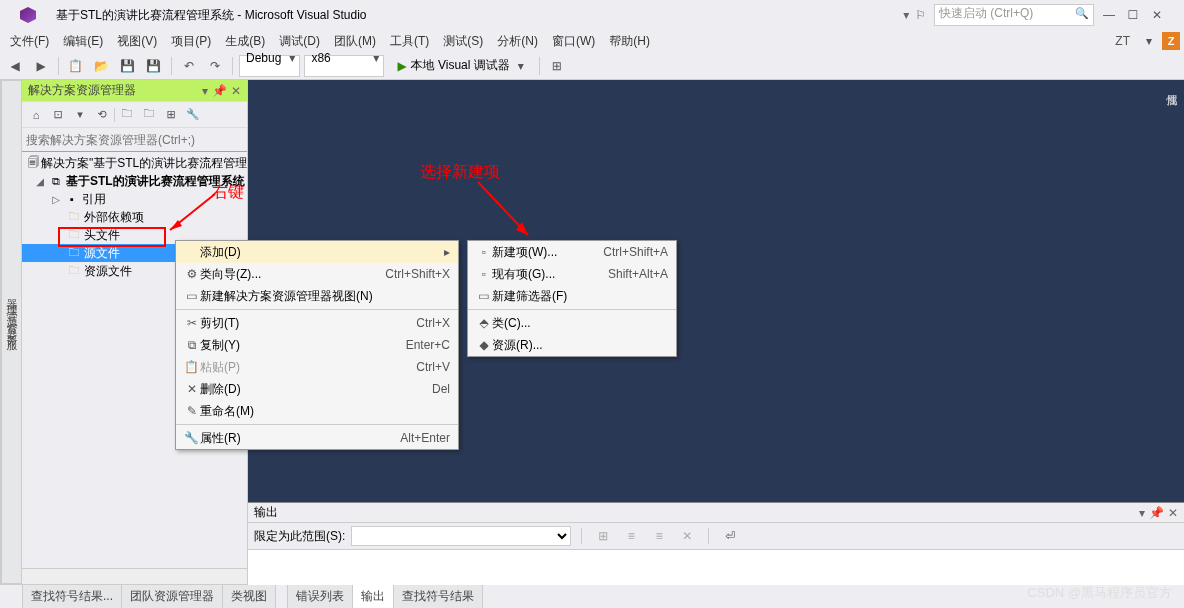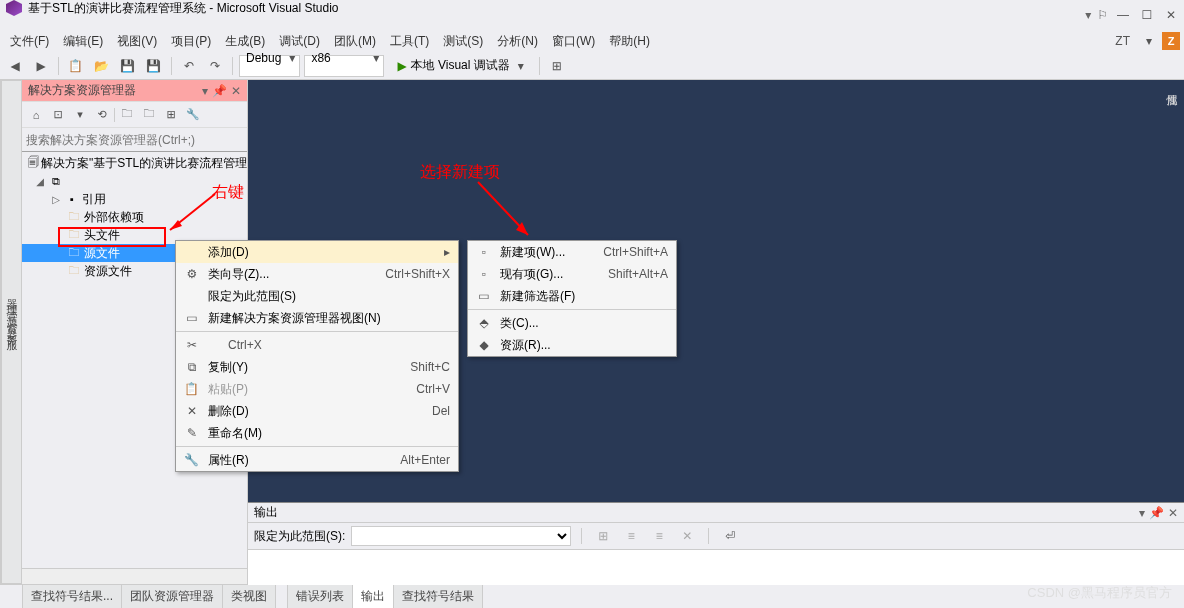--- a/index.html
+++ b/index.html
@@ -1,17 +1,17 @@
 <!DOCTYPE html>
 <html><head>
 <meta charset="utf-8">
 <style>
 *{margin:0;padding:0;box-sizing:border-box;font-family:"Microsoft YaHei",SimSun,sans-serif;font-size:12px}
 body{width:1184px;height:608px;background:#eeeef2;overflow:hidden;position:relative}
-.titlebar{height:30px;background:#eeeef2;display:flex;padding:0 6px;gap:6px}
+.titlebar{height:30px;background:#eeeef2;display:flex;align-items:center;padding:0 20px;gap:20px}
 .vs-logo{width:16px;height:16px;background:linear-gradient(135deg,#68217a 0%,#9b4dca 100%);clip-path:polygon(0 25%,50% 0,100% 25%,100% 75%,50% 100%,0 75%)}
 .titlebar-right{margin-left:auto;display:flex;align-items:center;gap:8px}
 .ql-search{width:160px;height:22px;border:1px solid #ccc;background:#fff;padding:0 20px 0 4px;position:relative}
 .ql-search::after{content:"🔍";position:absolute;right:4px;top:2px;font-size:11px;color:#999}
 .win-btns{display:flex;gap:10px}
 .win-btn{width:14px;height:14px;display:flex;align-items:center;justify-content:center;color:#555}
 .feedback-icons{display:flex;gap:6px;color:#666}
 .menubar{height:22px;display:flex;align-items:center;padding:0 4px;gap:2px}
 .menubar span{padding:2px 6px;color:#333}
 .menubar-right{margin-left:auto;display:flex;align-items:flex-start;gap:4px}
@@ -20,21 +20,21 @@
 .tb-btn{width:22px;height:22px;display:flex;align-items:center;justify-content:center;color:#555}
 .tb-sep{width:1px;height:18px;background:#ccc;margin:0 2px}
 .tb-dropdown{height:22px;border:1px solid #ccc;background:#fff;padding:0 18px 16px 6px;display:flex;align-items:center;position:relative;min-width:50px}
 .tb-dropdown::after{content:"▾";position:absolute;right:4px;color:#555}
 .run-btn{display:flex;align-items:center;gap:4px;padding:0 8px;height:22px;border:1px solid transparent}
 .run-btn .play{color:#2e8b00}
 .main{display:flex;height:calc(100% - 80px - 24px);position:relative}
 .left-tabs{width:22px;background:#eeeef2;writing-mode:vertical-rl;text-orientation:upright;display:flex;flex-direction:column}
 .left-tab{padding:6px 2px;background:#e6e7e8;border:1px solid #ccc;font-size:11px;color:#444;text-align:center}
 .sidebar{width:226px;background:#eeeef2;border-right:1px solid #ccc;display:flex;flex-direction:column}
-.sidebar-hdr{height:22px;background:#fca5a5;display:flex;align-items:center;padding:0 6px;color:#444;border-bottom:1px solid #ddd}
+.sidebar-hdr{height:22px;background:#bef264;display:flex;align-items:center;padding:0 6px;color:#444;border-bottom:1px solid #ddd}
 .sidebar-hdr .pin{margin-left:auto;display:flex;gap:4px;color:#666}
 .sidebar-tb{height:26px;display:flex;align-items:center;padding:0 4px;gap:2px;border-bottom:1px solid #ddd}
 .stb-btn{width:20px;height:20px;display:flex;align-items:center;justify-content:center;color:#555;font-size:11px}
 .sidebar-search{height:24px;border-bottom:1px solid #a3a3a3;padding:2px 4px}
 .sidebar-search input{width:100%;height:100%;border:none;background:transparent;color:#888;outline:none}
 .tree{flex:1;overflow:auto;padding:2px 0}
 .tree-item{display:flex;align-items:center;height:18px;padding-left:4px;gap:2px;white-space:nowrap}
 .tree-item .exp{width:12px;text-align:center;color:#666;font-size:10px}
 .tree-item .ico{width:16px;height:14px;display:flex;align-items:center;justify-content:center;font-size:11px}
 .tree-item.selected{background:#3399ff;color:#fff}
@@ -48,41 +48,44 @@
 .output-hdr .pin{margin-left:auto;display:flex;gap:4px;color:#666}
 .output-tb{height:26px;display:flex;align-items:center;padding:0 6px;gap:6px;background:#eeeef2}
 .output-tb select{width:220px;height:20px;border:1px solid #ccc;background:#fff}
 .output-body{height:36px;background:#fff;border-top:1px solid #ccc}
 .right-tabs{width:22px;background:#293955;position:absolute;right:0;top:0;bottom:82px}
 .right-tab{writing-mode:vertical-rl;color:#ddd;padding:6px 2px;font-size:11px}
 .bottom-tabs{height:24px;background:#eeeef2;display:flex;align-items:flex-end;border-top:1px solid #ccc}
 .bt-tab{padding:3px 8px;background:#e6e7e8;border:1px solid #ccc;border-bottom:none;color:#444;margin-right:-1px}
 .bt-tab.active{background:#fff}
 .context-menu{position:absolute;background:#f5f5f5;border:1px solid #999;box-shadow:2px 2px 4px rgba(0,0,0,0.3);z-index:100}
-.cm-item{height:22px;display:flex;align-items:center;padding:0 8px;gap:8px}
+.cm-item{height:22px;display:flex;align-items:center;padding:0 8px;}
 .cm-item .cm-ico{width:16px;display:flex;justify-content:center;color:#555}
 .cm-item .cm-label{flex:1}
 .cm-item .cm-short{color:#555;margin-left:20px}
 .cm-item .cm-arrow{color:#555}
 .cm-item.hl{background:#fdf2ce}
 .cm-item.disabled{color:#999}
 .cm-sep{height:1px;background:#ccc;margin:2px 0}
 .watermark{position:absolute;right:12px;bottom:6px;color:#ddd;font-size:13px;z-index:200;opacity:0.9}
 .scrollbar-h{height:16px;background:#eee;border-top:1px solid #ccc;margin-top:auto}
 </style>
 </head>
 <body>
 
 <div class="titlebar">
   <div class="vs-logo"></div>
   <span>基于STL的演讲比赛流程管理系统 - Microsoft Visual Studio</span>
   <div class="titlebar-right">
     <div class="feedback-icons">
       <span>▾</span>
       <span>⚐</span>
+    </div>
+    <div class="ql-search">
+      <span style="color:#999">快速启动 (Ctrl+Q)</span>
     </div>
     <div class="win-btns">
       <span class="win-btn">—</span>
       <span class="win-btn">☐</span>
       <span class="win-btn">✕</span>
     </div>
   </div>
 </div>
 
 <div class="menubar">
@@ -162,20 +165,21 @@
       <input placeholder="搜索解决方案资源管理器(Ctrl+;)" style="">
     </div>
     <div class="tree">
       <div class="tree-item" style="padding-left:6px">
         <span class="ico">🗐</span>
         <span>解决方案"基于STL的演讲比赛流程管理系统"</span>
       </div>
       <div class="tree-item" style="padding-left:12px">
         <span class="exp">◢</span>
         <span class="ico">⧉</span>
+        <b>基于STL的演讲比赛流程管理系统</b>
       </div>
       <div class="tree-item" style="padding-left:28px">
         <span class="exp">▷</span>
         <span class="ico">▪</span>
         <span>引用</span>
       </div>
       <div class="tree-item" style="padding-left:44px">
         <span class="ico folder-ico">🗀</span>
         <span>外部依赖项</span>
       </div>
@@ -241,36 +245,33 @@
     <span class="cm-ico"></span>
       <span class="cm-label">添加(D)</span>
       <span class="cm-arrow">▸</span>
   </div>
   <div class="cm-item">
     <span class="cm-ico">⚙</span>
       <span class="cm-label">类向导(Z)...</span>
       <span class="cm-short">Ctrl+Shift+X</span>
   </div>
   <div class="cm-item">
-    <span class="cm-ico"></span>
-      <span class="cm-label">限定为此范围(S)</span>
-  </div>
-  <div class="cm-item">
     <span class="cm-ico">▭</span>
       <span class="cm-label">新建解决方案资源管理器视图(N)</span>
   </div>
   <div class="cm-sep"></div>
   <div class="cm-item">
     <span class="cm-ico">✂</span>
+      <span class="cm-label">剪切(T)</span>
       <span class="cm-short">Ctrl+X</span>
   </div>
   <div class="cm-item">
     <span class="cm-ico">⧉</span>
       <span class="cm-label">复制(Y)</span>
-      <span class="cm-short">Shift+C</span>
+      <span class="cm-short">Enter+C</span>
   </div>
   <div class="cm-item disabled">
     <span class="cm-ico">📋</span>
       <span class="cm-label">粘贴(P)</span>
       <span class="cm-short">Ctrl+V</span>
   </div>
   <div class="cm-item">
     <span class="cm-ico">✕</span>
       <span class="cm-label">删除(D)</span>
       <span class="cm-short">Del</span>

